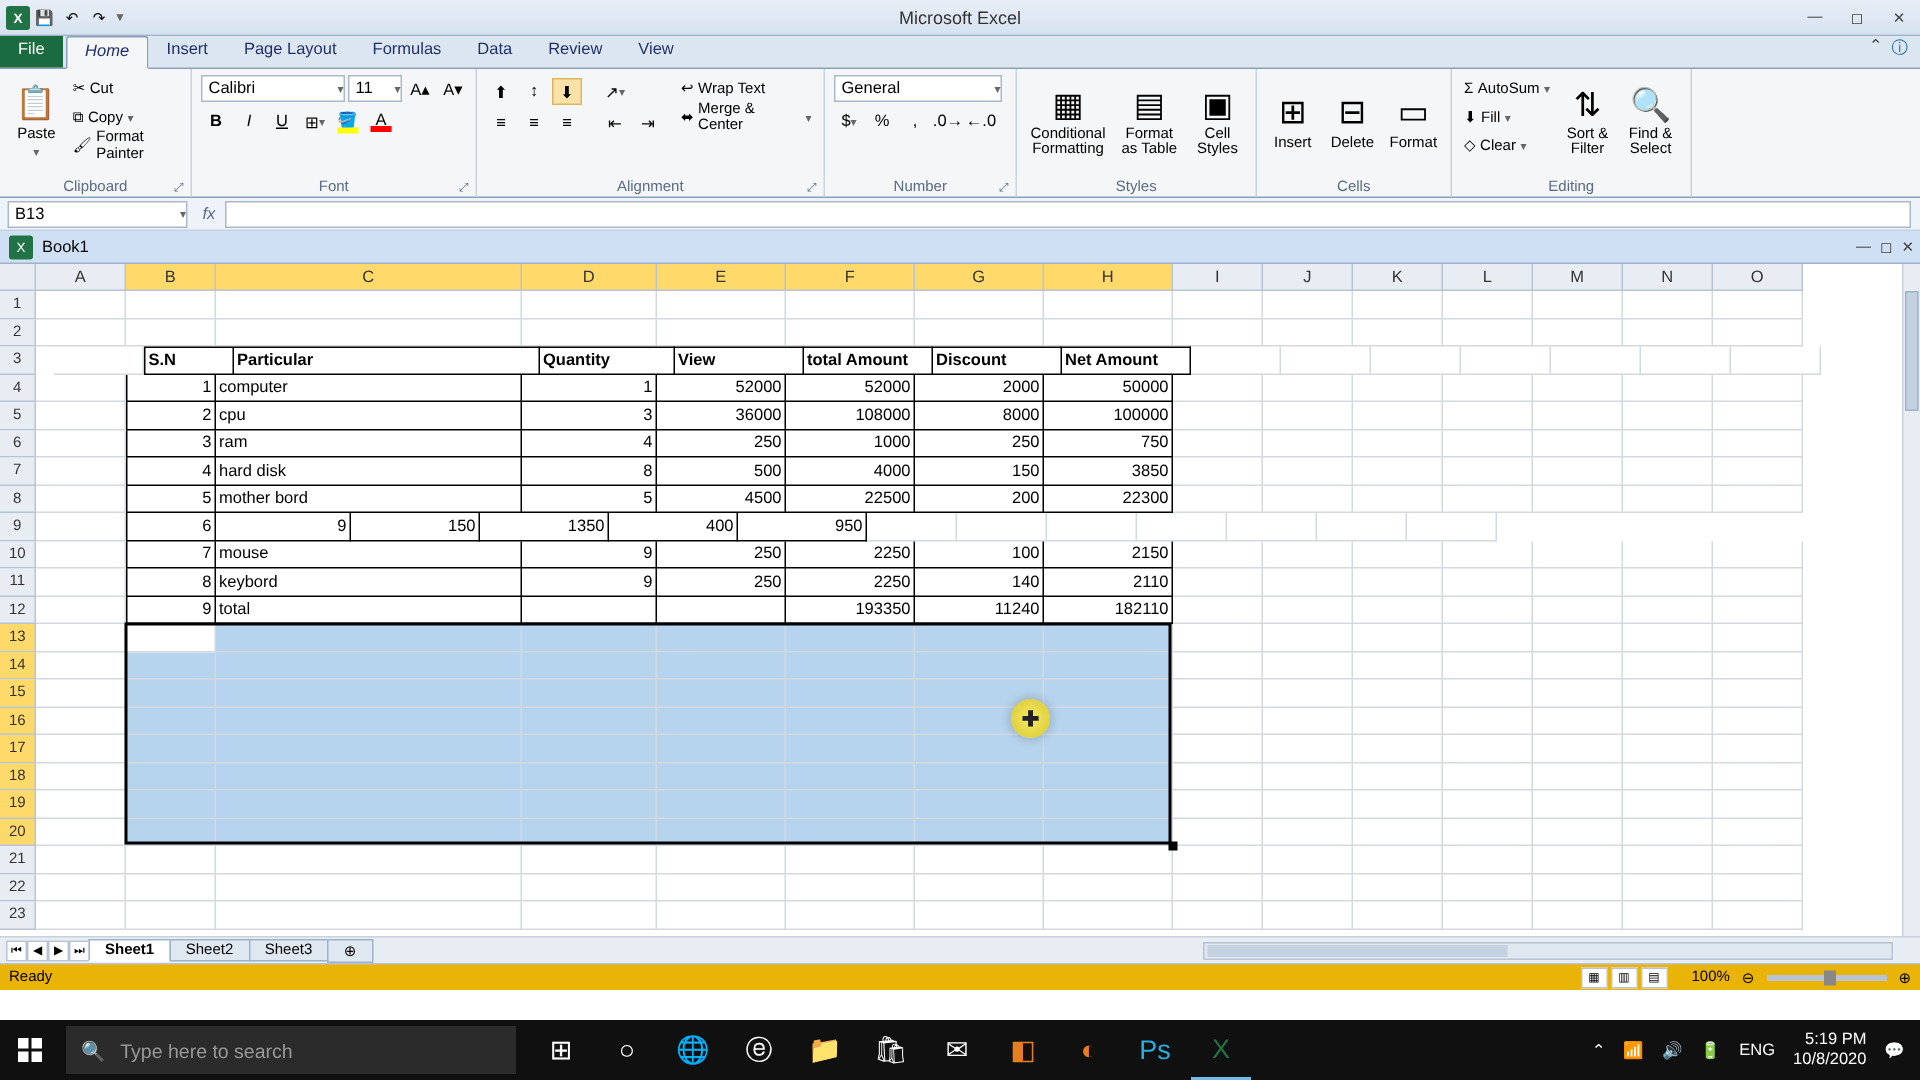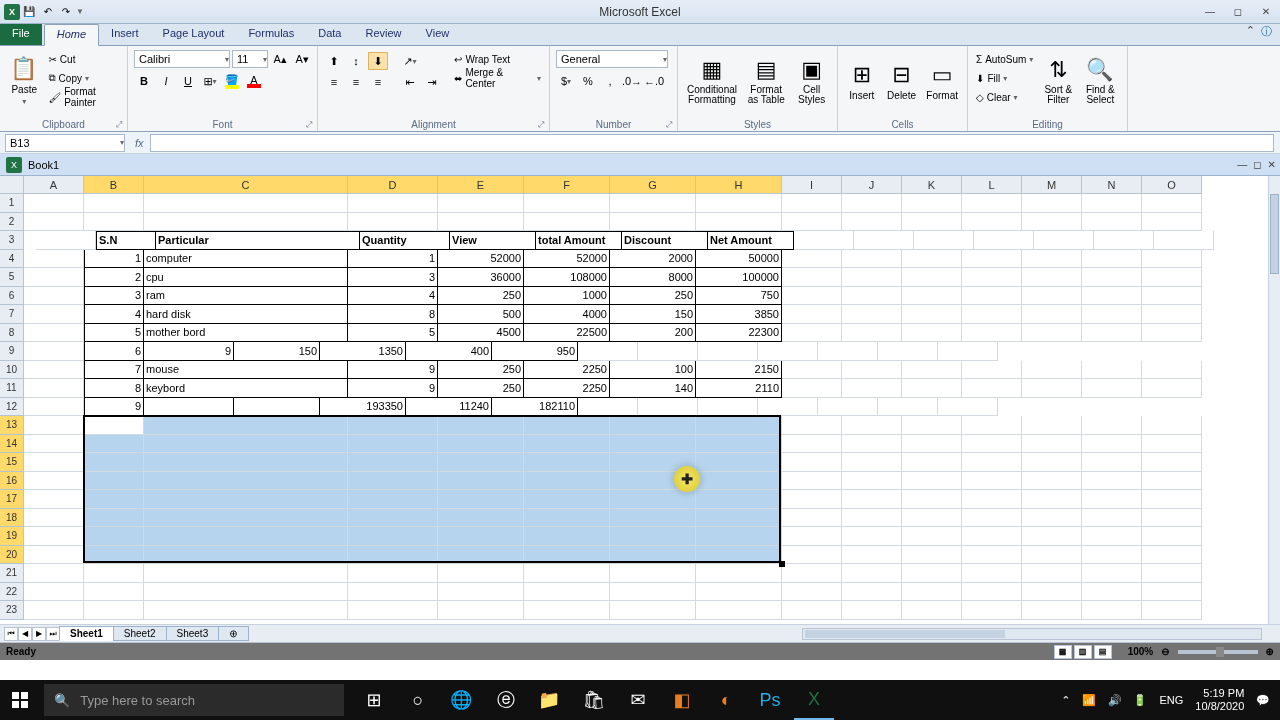--- a/index.html
+++ b/index.html
@@ -79,21 +79,21 @@
 
 .sheets-row { height:18px; background:#e8edf3; border-top:1px solid #c8d2de; display:flex; align-items:center; font-size:10px; position:relative;}
 .nav-btns { display:flex; margin-left:4px;}
 .nav-btn { width:14px; height:14px; border:1px solid #b8c4d4; background:#fff; display:flex; align-items:center; justify-content:center; font-size:8px;}
 .sheet-tab { padding:1px 10px; border:1px solid #9db3cc; background:#dfe7f1; margin-left:-1px;}
 .sheet-tab.active { background:#fff; font-weight:bold; border-bottom:1px solid #fff;}
 .hscroll { position:absolute; right:18px; width:460px; height:12px; bottom:2px; background:#dfe7f1; border:1px solid #b8c4d4;}
 .hscroll-thumb { position:absolute; left:2px; top:1px; width:200px; height:8px; background:#c4d1e0;}
 
 
-.status-bar { height:18px; background:#737373; border-top:1px solid #b8c4d4; display:flex; align-items:center; font-size:10px; padding:0 6px; justify-content:space-between;font-weight:bold;}
+.status-bar { height:18px; background:#eab308; border-top:1px solid #b8c4d4; display:flex; align-items:center; font-size:10px; padding:0 6px; justify-content:space-between;}
 .zoom-track { width:80px; height:4px; background:#b8c4d4; position:relative;}
 .zoom-thumb { position:absolute; left:38px; top:-3px; width:8px; height:10px; background:#888;}
 .view-btns { display:flex; gap:2px; margin-right:8px;}
 .view-btn { width:18px; height:14px; border:1px solid #b8c4d4; background:#fff; font-size:8px; display:flex; align-items:center; justify-content:center;}
 
 
 .taskbar { position:absolute; bottom:0; left:0; right:0; height:40px; background:#101010; display:flex; align-items:center; color:#fff;}
 .start { width:40px; height:40px; display:flex; align-items:center; justify-content:center;}
 .win-grid { width:16px; height:16px; display:grid; grid-template-columns:1fr 1fr; grid-template-rows:1fr 1fr; gap:2px;}
 .win-grid div { background:#fff;}
@@ -565,20 +565,21 @@
         <div class="cell" style="width: 60px;"></div>
         <div class="cell" style="width: 60px;"></div>
         <div class="cell" style="width: 60px;"></div>
         <div class="cell" style="width: 60px;"></div>
         <div class="cell" style="width: 60px;"></div>
         <div class="cell" style="width: 60px;"></div>
       </div>
       <div class="row" style="position: absolute; top: 203.5px; left: 0px;">
         <div class="cell" style="width: 60px;"></div>
         <div class="cell r" style="width: 60px; border-right: 1px solid rgb(0, 0, 0); border-bottom: 1px solid rgb(0, 0, 0); border-left: 1px solid rgb(0, 0, 0);">9</div>
+        <div class="cell" style="width: 204px; border-right: 1px solid rgb(0, 0, 0); border-bottom: 1px solid rgb(0, 0, 0);">total</div>
         <div class="cell r" style="width: 90px; border-right: 1px solid rgb(0, 0, 0); border-bottom: 1px solid rgb(0, 0, 0);"></div>
         <div class="cell r" style="width: 86px; border-right: 1px solid rgb(0, 0, 0); border-bottom: 1px solid rgb(0, 0, 0);"></div>
         <div class="cell r" style="width: 86px; border-right: 1px solid rgb(0, 0, 0); border-bottom: 1px solid rgb(0, 0, 0);">193350</div>
         <div class="cell r" style="width: 86px; border-right: 1px solid rgb(0, 0, 0); border-bottom: 1px solid rgb(0, 0, 0);">11240</div>
         <div class="cell r" style="width: 86px; border-right: 1px solid rgb(0, 0, 0); border-bottom: 1px solid rgb(0, 0, 0);">182110</div>
         <div class="cell" style="width: 60px;"></div>
         <div class="cell" style="width: 60px;"></div>
         <div class="cell" style="width: 60px;"></div>
         <div class="cell" style="width: 60px;"></div>
         <div class="cell" style="width: 60px;"></div>

